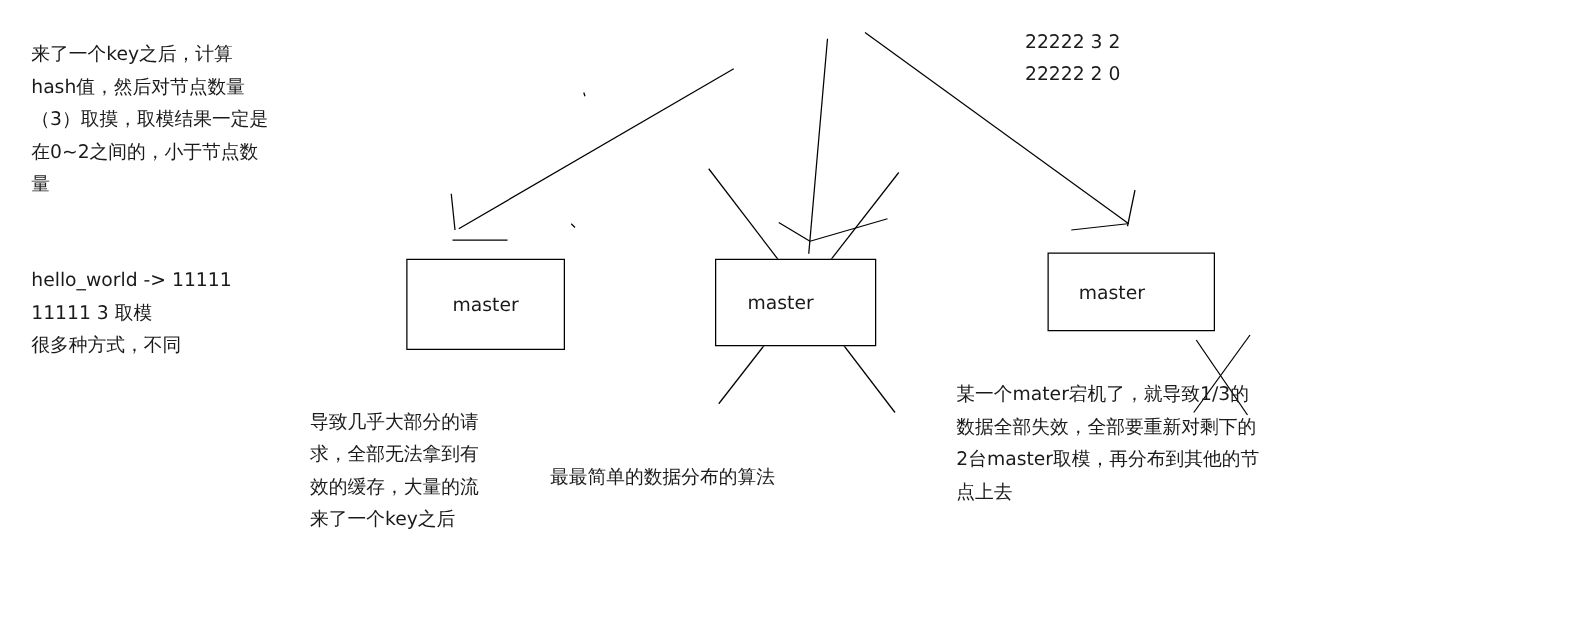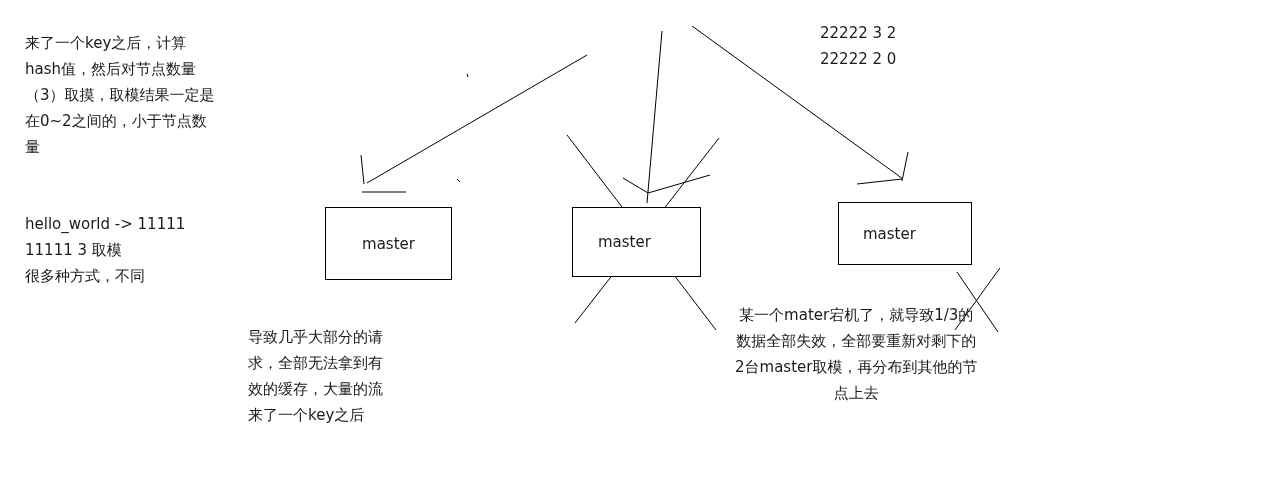--- a/index.html
+++ b/index.html
@@ -90,22 +90,23 @@
 很多种方式，不同</div>
 
   <div class="note" style="left:248px; top:324px;">导致几乎大部分的请
 求，全部无法拿到有
 效的缓存，大量的流
 来了一个key之后</div>
 
   <div class="note" style="left:820px; top:20px;text-align:center;">22222 3 2
 22222 2 0</div>
 
+  <div class="note" style="left:440px; top:368px;">最最简单的数据分布的算法</div>
 
-  <div class="note" style="left:735px; top:302px;text-align:center;">某一个mater宕机了，就导致1/3的
+  <div class="note" style="left:765px; top:302px;">某一个mater宕机了，就导致1/3的
 数据全部失效，全部要重新对剩下的
 2台master取模，再分布到其他的节
 点上去</div>
 
 
   <div class="node-box" style="left:325px; top:207px; width:127px; height:73px; justify-content:center;">
     <span>master</span>
   </div>
   <div class="node-box" style="left:572px; top:207px; width:129px; height:70px; padding-left:25px;">
     <span>master</span>

